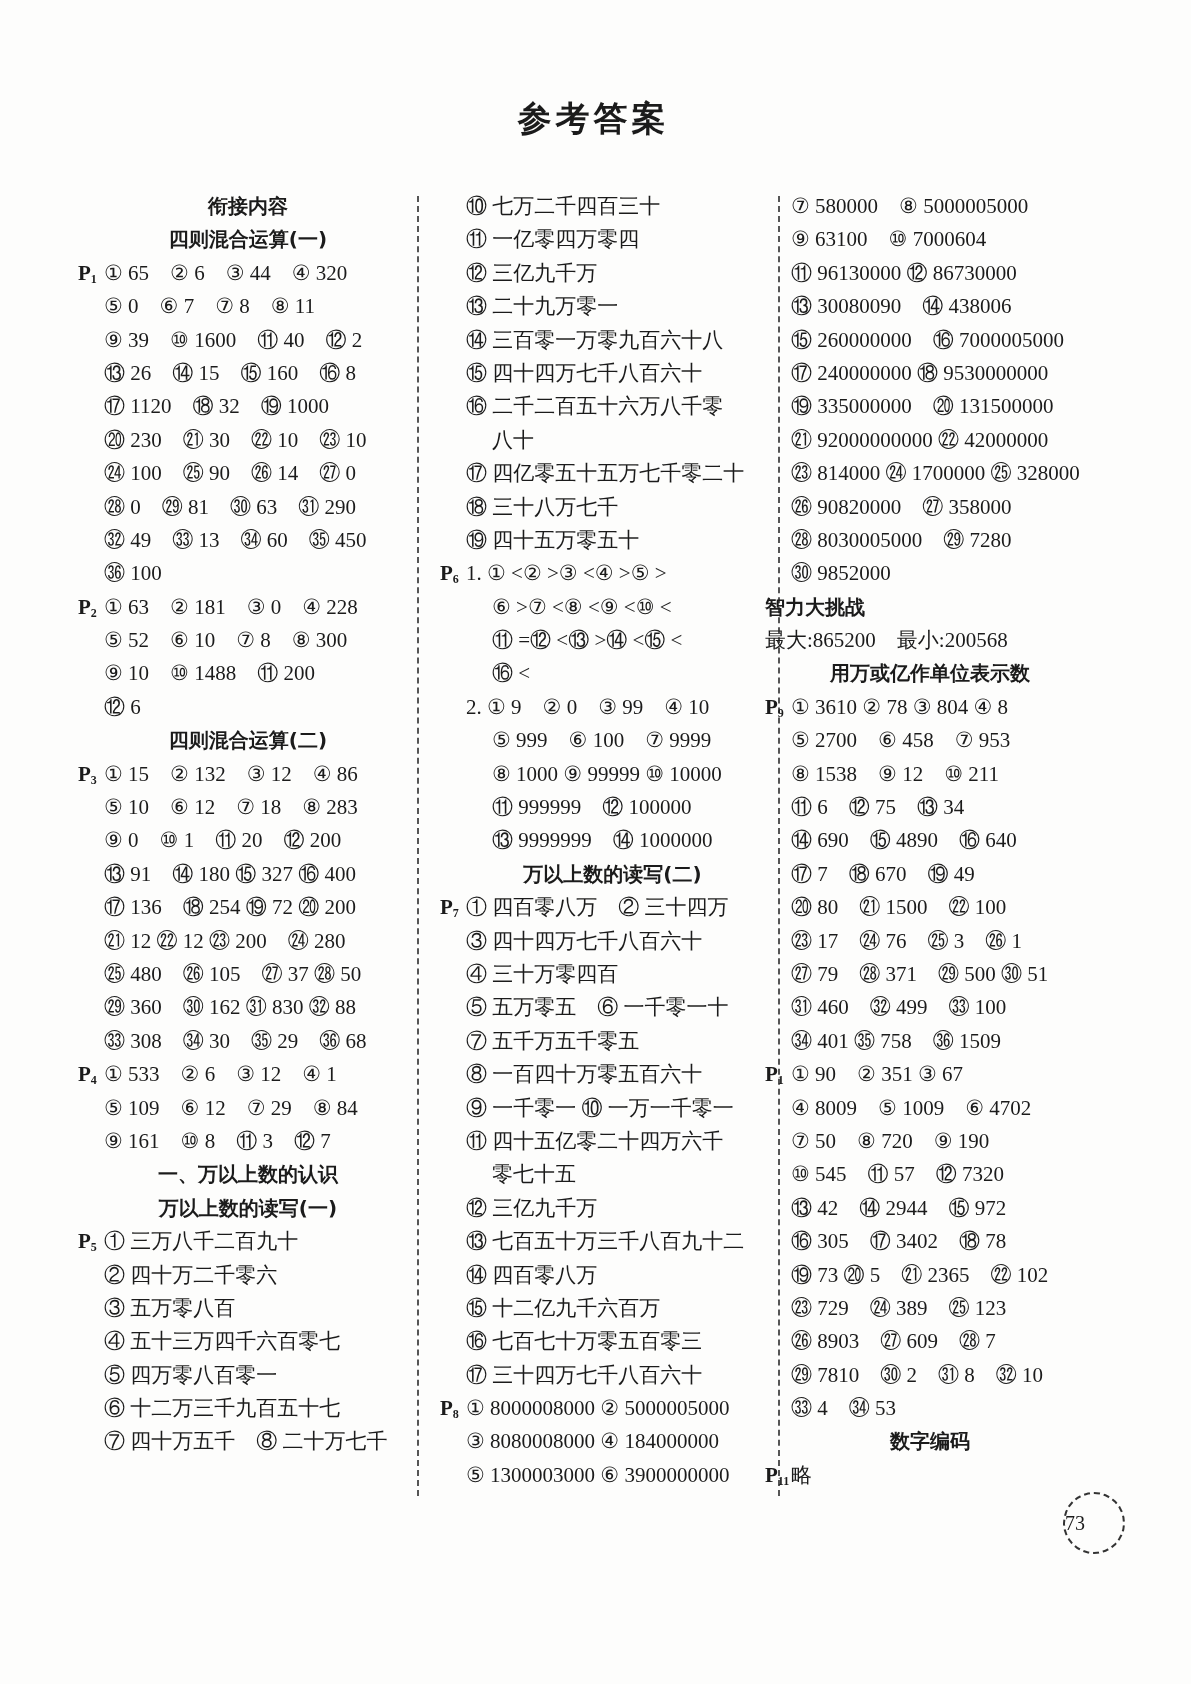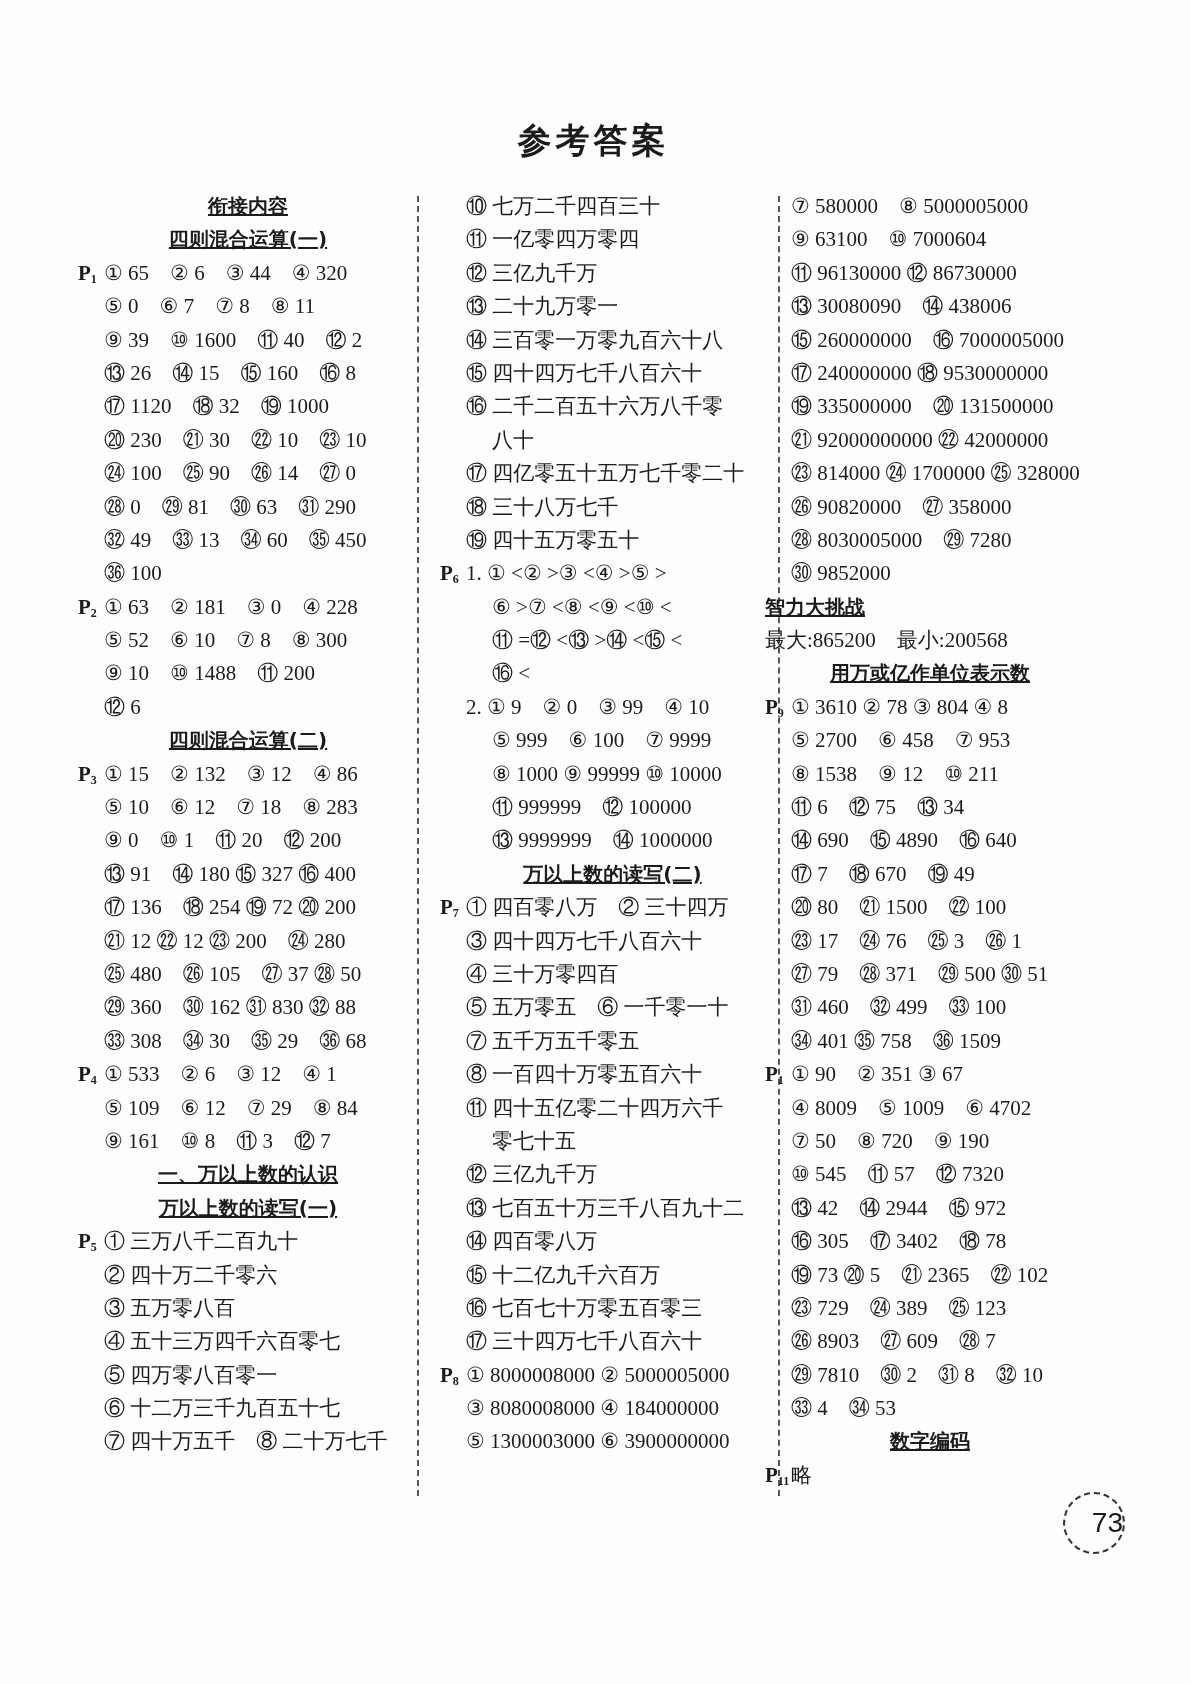--- a/index.html
+++ b/index.html
@@ -1,44 +1,44 @@
 <!DOCTYPE html>
 <html><head>
   <meta charset="utf-8">
   <style>
     * { margin: 0; padding: 0; box-sizing: border-box; }
     html, body { width: 1191px; height: 1684px; background: #fdfdfc; overflow: hidden; }
     body { position: relative; font-family: "Liberation Serif", "DejaVu Serif", serif; color: #1b1b1b; }
     .title {
       position: absolute; left: 0; right: 4px; top: 96px; text-align: center;
-      font-family: "DejaVu Serif", serif; font-weight: bold; font-size: 34px; letter-spacing: 4px; margin-top: 22px;
+      font-family: "DejaVu Serif", serif; font-weight: bold; font-size: 34px; letter-spacing: 4px;
     }
     .col { position: absolute; top: 190px; }
     .col1 { left: 78px; width: 340px; }
     .col2 { left: 440px; width: 345px; }
     .col3 { left: 765px; width: 330px; }
     .divider {
       position: absolute; top: 196px; height: 1300px; width: 0;
       border-left: 2px dashed #555;
     }
     .div1 { left: 417px; }
     .div2 { left: 778px; }
     .line { height: 33.4px; line-height: 33.4px; font-size: 21px; white-space: nowrap; }
     .heading {
-      text-align: center; font-family: "DejaVu Sans", sans-serif; font-weight: bold; font-size: 20px; text-decoration: underline;
+      text-align: center; font-family: "DejaVu Sans", sans-serif; font-weight: bold; font-size: 20px;
     }
     .heading.left { text-align: left; }
     .indent { padding-left: 26px; }
     .indent2 { padding-left: 52px; }
     .plabel { display: inline-block; width: 26px; font-weight: bold; font-size: 21px; }
     .plabel sub { font-size: 12px; vertical-align: -3px; }
     .page-num {
       position: absolute; left: 1063px; top: 1492px; width: 62px; height: 62px;
-      border: 2px dashed #333; border-radius: 50%; text-align: right; line-height: 58px;
-      font-family: Liberation Sans, sans-serif; font-size: 28px;
+      border: 2px dashed #333; border-radius: 50%; text-align: left; line-height: 58px;
+      font-family: Liberation Serif, serif; font-size: 20px;
     }
   </style>
 </head>
 <body>
 
 <div class="title">参考答案</div>
 
 <div class="divider div1"></div>
 <div class="divider div2"></div>
 
@@ -103,20 +103,21 @@
     <div class="line indent2">⑧ 1000 ⑨ 99999 ⑩ 10000</div>
     <div class="line indent2">⑪ 999999　⑫ 100000</div>
     <div class="line indent2">⑬ 9999999　⑭ 1000000</div>
     <div class="line heading">万以上数的读写(二)</div>
     <div class="line"><span class="plabel">P<sub>7</sub></span><span>① 四百零八万　② 三十四万</span></div>
     <div class="line indent">③ 四十四万七千八百六十</div>
     <div class="line indent">④ 三十万零四百</div>
     <div class="line indent">⑤ 五万零五　⑥ 一千零一十</div>
     <div class="line indent">⑦ 五千万五千零五</div>
     <div class="line indent">⑧ 一百四十万零五百六十</div>
+    <div class="line indent">⑨ 一千零一 ⑩ 一万一千零一</div>
     <div class="line indent">⑪ 四十五亿零二十四万六千</div>
     <div class="line indent2">零七十五</div>
     <div class="line indent">⑫ 三亿九千万</div>
     <div class="line indent">⑬ 七百五十万三千八百九十二</div>
     <div class="line indent">⑭ 四百零八万</div>
     <div class="line indent">⑮ 十二亿九千六百万</div>
     <div class="line indent">⑯ 七百七十万零五百零三</div>
     <div class="line indent">⑰ 三十四万七千八百六十</div>
     <div class="line"><span class="plabel">P<sub>8</sub></span><span>① 8000008000 ② 5000005000</span></div>
     <div class="line indent">③ 8080008000 ④ 184000000</div>

